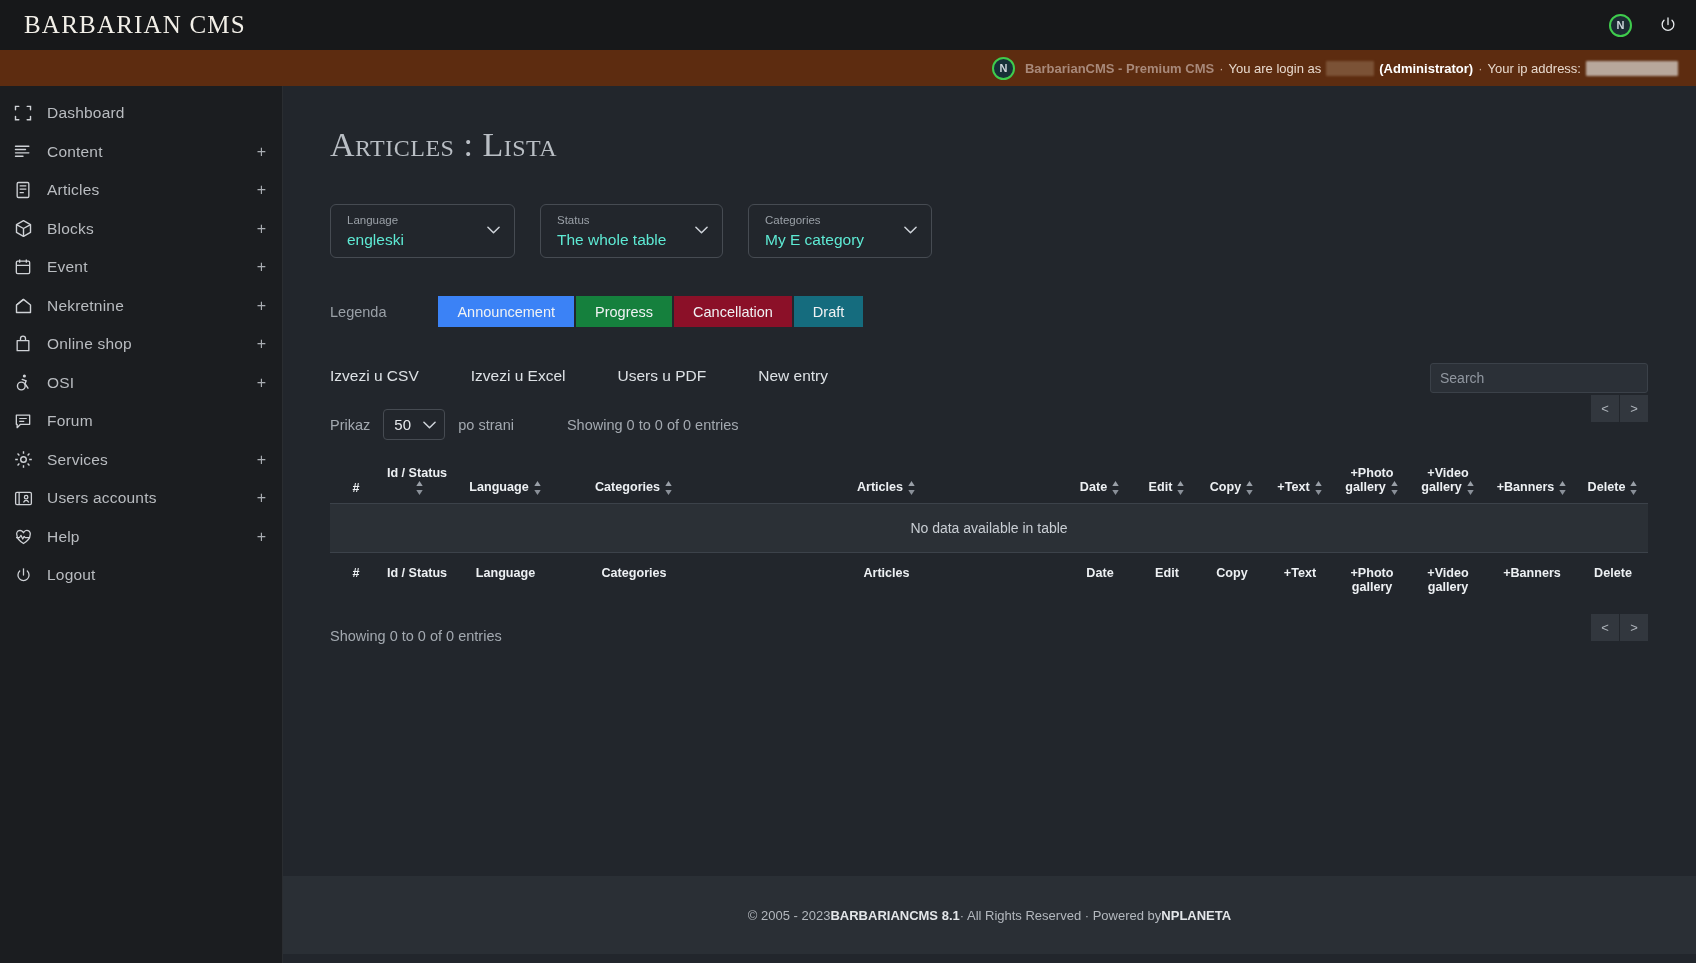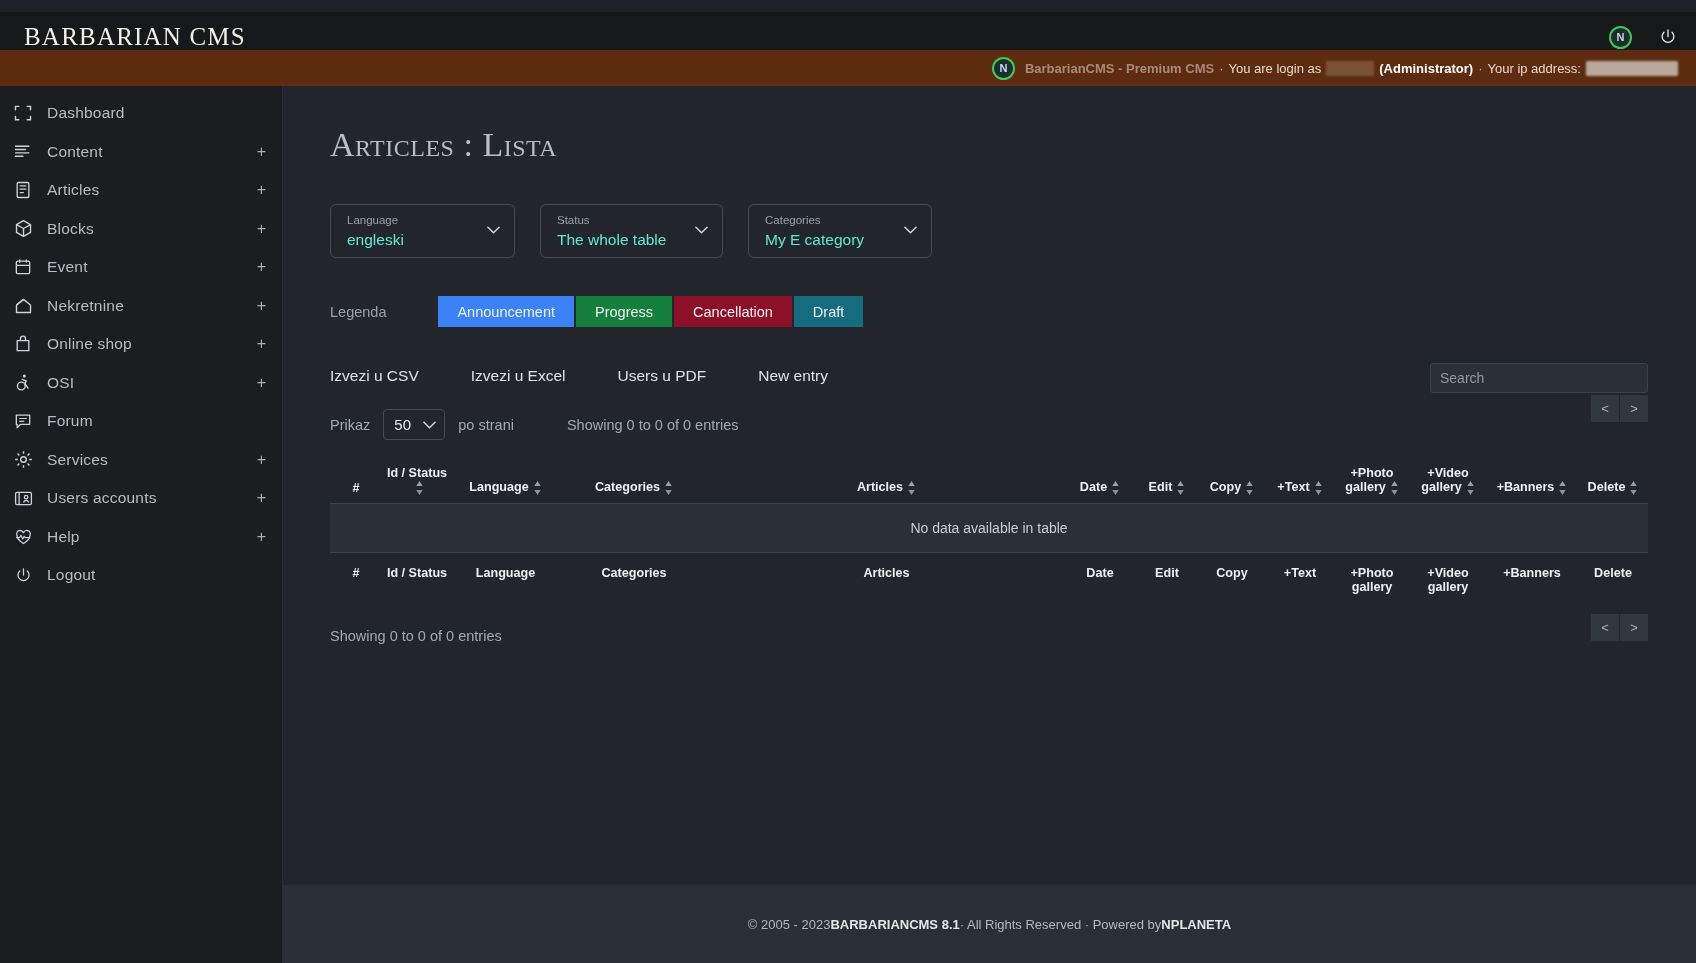--- a/index.html
+++ b/index.html
@@ -6,21 +6,21 @@
   html, body {
     width: 1696px; height: 963px;
     background: #1e2228;
     font-family: "Liberation Sans", sans-serif;
     overflow: hidden;
   }
   body { position: relative; }
 
   
   #topbar {
-    position: absolute; top: 12px; left: 0; width: 1696px; height: 50px;
+    position: absolute; top: 0; left: 0; width: 1696px; height: 50px;
     background: #17181a;
     display: flex; align-items: center; justify-content: space-between;
     padding: 0 18px 0 24px;
   }
   #logo {
     font-family: "Liberation Serif", serif;
     font-size: 25px; letter-spacing: 1.2px;
     color: #f2efe8; font-weight: 400;
   }
   #topicons { display: flex; align-items: center; gap: 26px; }
@@ -209,21 +209,21 @@
   }
   #showing-bottom {
     padding: 24px 0 0 47px;
     font-size: 14.5px; color: #a3a9b0;
     position: relative;
   }
   #showing-bottom .pager { top: 10px; }
 
   
   #footer {
-    position: absolute; bottom: 0; left: 0;
+    position: absolute; bottom: 9px; left: 0;
     width: 1413px; height: 78px;
     background: #2a2f35;
     display: flex; align-items: center; justify-content: center;
     font-size: 13px; color: #b3b8be;
   }
   #footer b { color: #e3e6e9; }
 </style>
 </head>
 <body>
 

